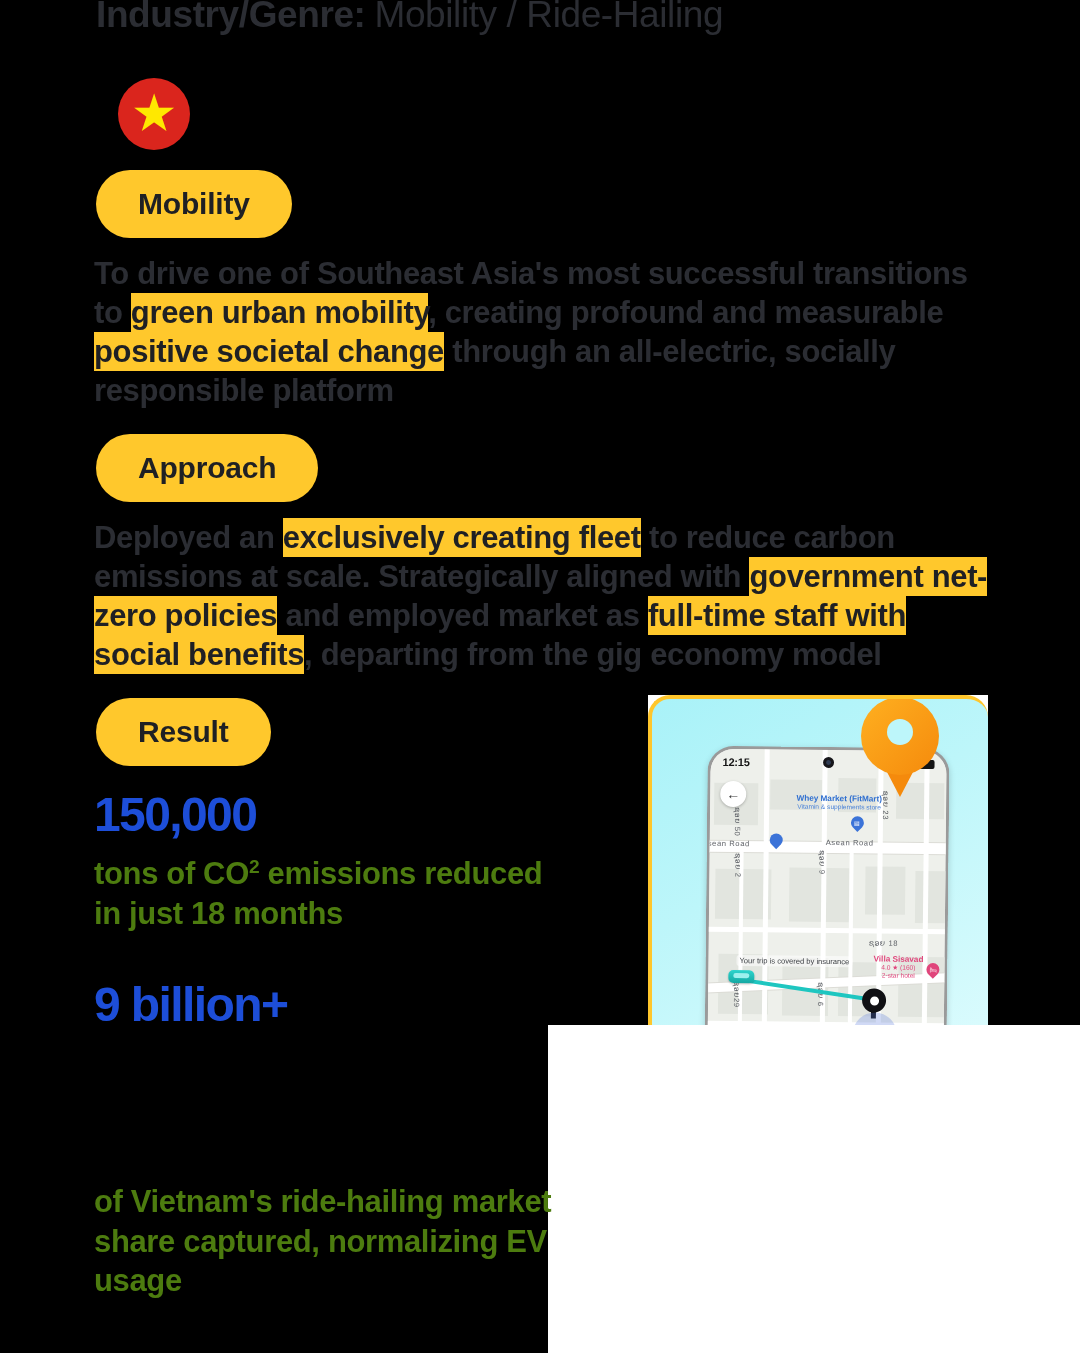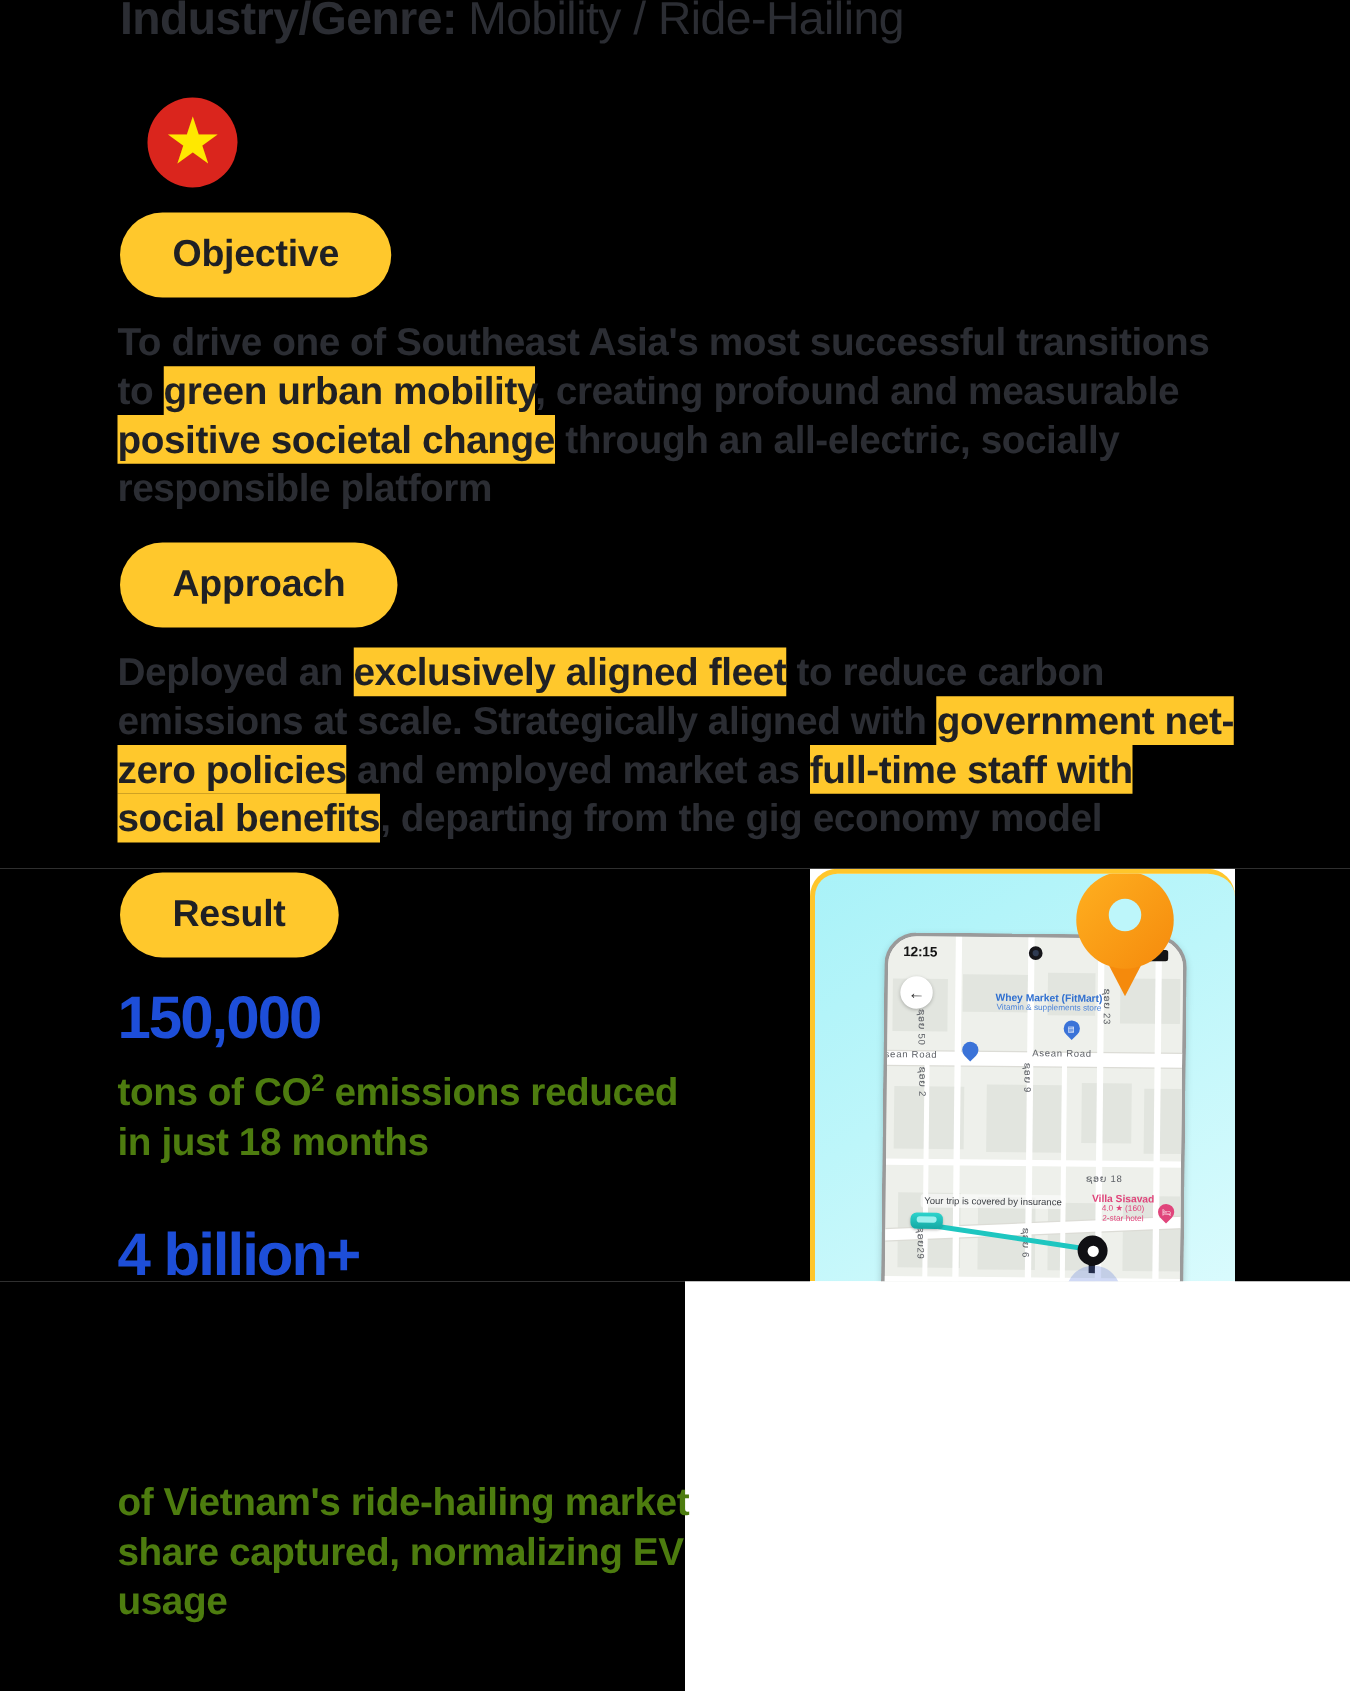--- a/index.html
+++ b/index.html
@@ -235,37 +235,37 @@
   <span class="lbl">Industry/Genre:</span>
   <span class="val">Mobility / Ride-Hailing</span>
 </div>
 
 <div class="meta-line" id="row-country">
   <span class="flag">
     <span class="star">★</span>
   </span>
 </div>
 
-<div class="pill" id="pill-objective">Objective</div>
+<div class="pill" id="pill-objective">Mobility</div>
 <div class="para" id="para-objective"><span>To drive one of Southeast Asia's most successful transitions to </span><span class="hl">green urban mobility</span><span>, creating profound and measurable </span><span class="hl">positive societal change</span><span> through an all-electric, socially responsible platform</span></div>
 
 <div class="pill" id="pill-approach">Approach</div>
-<div class="para" id="para-approach"><span>Deployed an </span><span class="hl">exclusively aligned fleet</span><span> to reduce carbon emissions at scale. Strategically aligned with </span><span class="hl">government net-zero policies</span><span> and employed market as </span><span class="hl">full-time staff with social benefits</span><span>, departing from the gig economy model</span></div>
+<div class="para" id="para-approach"><span>Deployed an </span><span class="hl">exclusively creating fleet</span><span> to reduce carbon emissions at scale. Strategically aligned with </span><span class="hl">government net-zero policies</span><span> and employed market as </span><span class="hl">full-time staff with social benefits</span><span>, departing from the gig economy model</span></div>
 
 <div class="pill" id="pill-result">Result</div>
 
 <div class="stat" id="stat-1">
   <div class="big">150,000</div>
   <div class="cap">
     <span>tons of CO</span><sup>2</sup><span> emissions reduced in just 18 months</span>
   </div>
 </div>
 
 <div class="stat" id="stat-2">
-  <div class="big">4 billion+</div>
+  <div class="big">9 billion+</div>
 </div>
 
 <div class="stat" id="stat-3">
   <div class="cap">of Vietnam's ride-hailing market share captured, normalizing EV usage</div>
 </div>
 
 <div id="phone-card">
 
   <div class="phone-body">
     <div class="phone-btn" id="btn-vol"></div>

